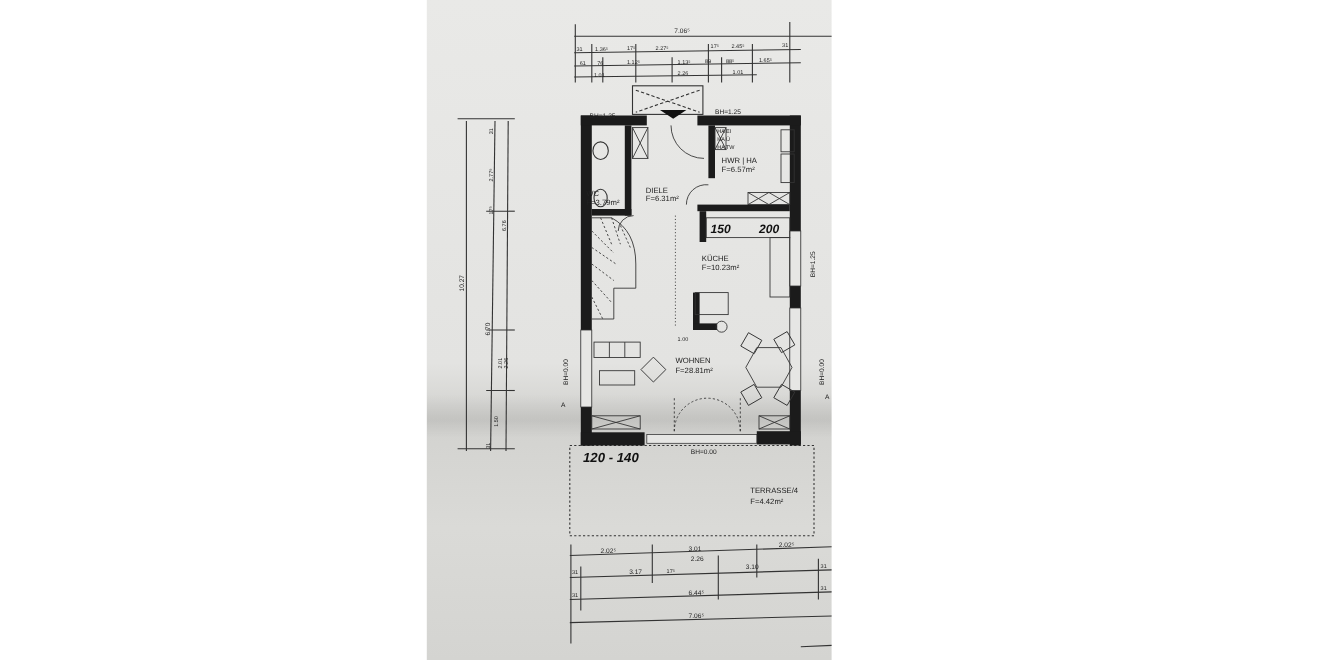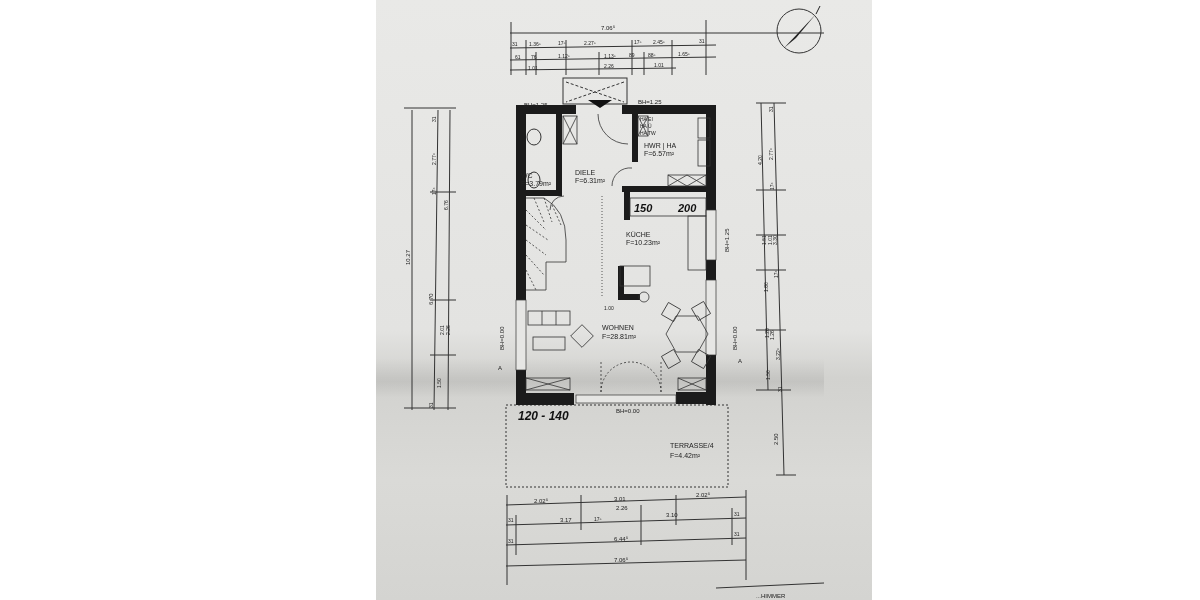--- a/index.html
+++ b/index.html
@@ -1,17 +1,17 @@
 <!DOCTYPE html>
 <html><head>
 <meta charset="utf-8">
 <style>
   html,body{margin:0;padding:0;background:#ffffff;}
   body{width:1200px;height:600px;position:relative;overflow:hidden;font-family:"Liberation Sans",sans-serif;}
-  .photo{position:absolute;left:376px;top:0;width:496px;height:600px;background:linear-gradient(180deg,#e9e9e7 0%,#e3e3e1 55%,#d2d2cf 63%,#dadad7 80%,#d4d4d1 100%);overflow:hidden;}
+  .photo{position:absolute;left:388px;top:0;width:368px;height:600px;background:linear-gradient(180deg,#e9e9e7 0%,#e3e3e1 55%,#d2d2cf 63%,#dadad7 80%,#d4d4d1 100%);overflow:hidden;}
   .fold{position:absolute;left:0;top:358px;width:448px;height:40px;background:linear-gradient(180deg,rgba(0,0,0,0) 0%,rgba(0,0,0,0.07) 60%,rgba(0,0,0,0) 100%);}
   svg{position:absolute;left:0;top:0;}
   .t{font-family:"Liberation Sans",sans-serif;fill:#222;}
 </style>
 </head>
 <body>
 
 <div class="photo">
   <div class="fold"></div>
   <svg width="448" height="600" viewBox="0 0 448 600">

